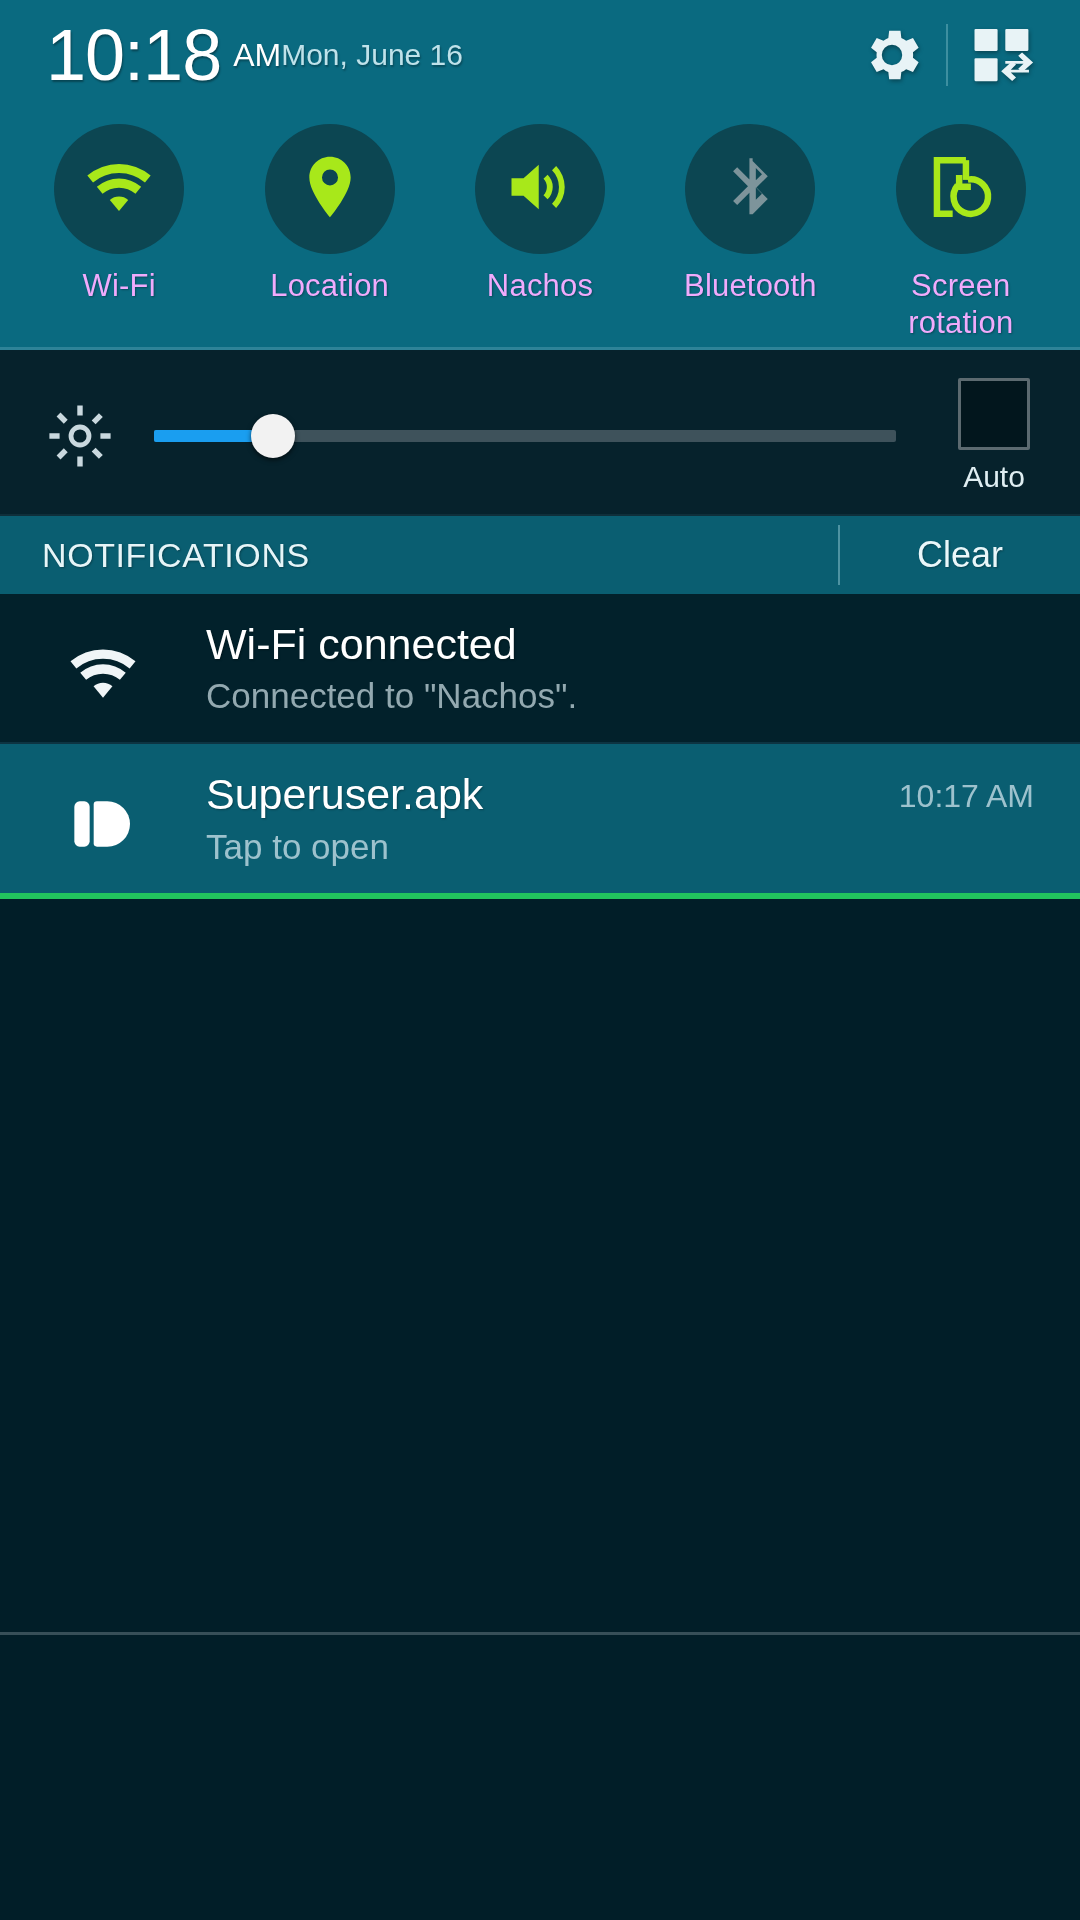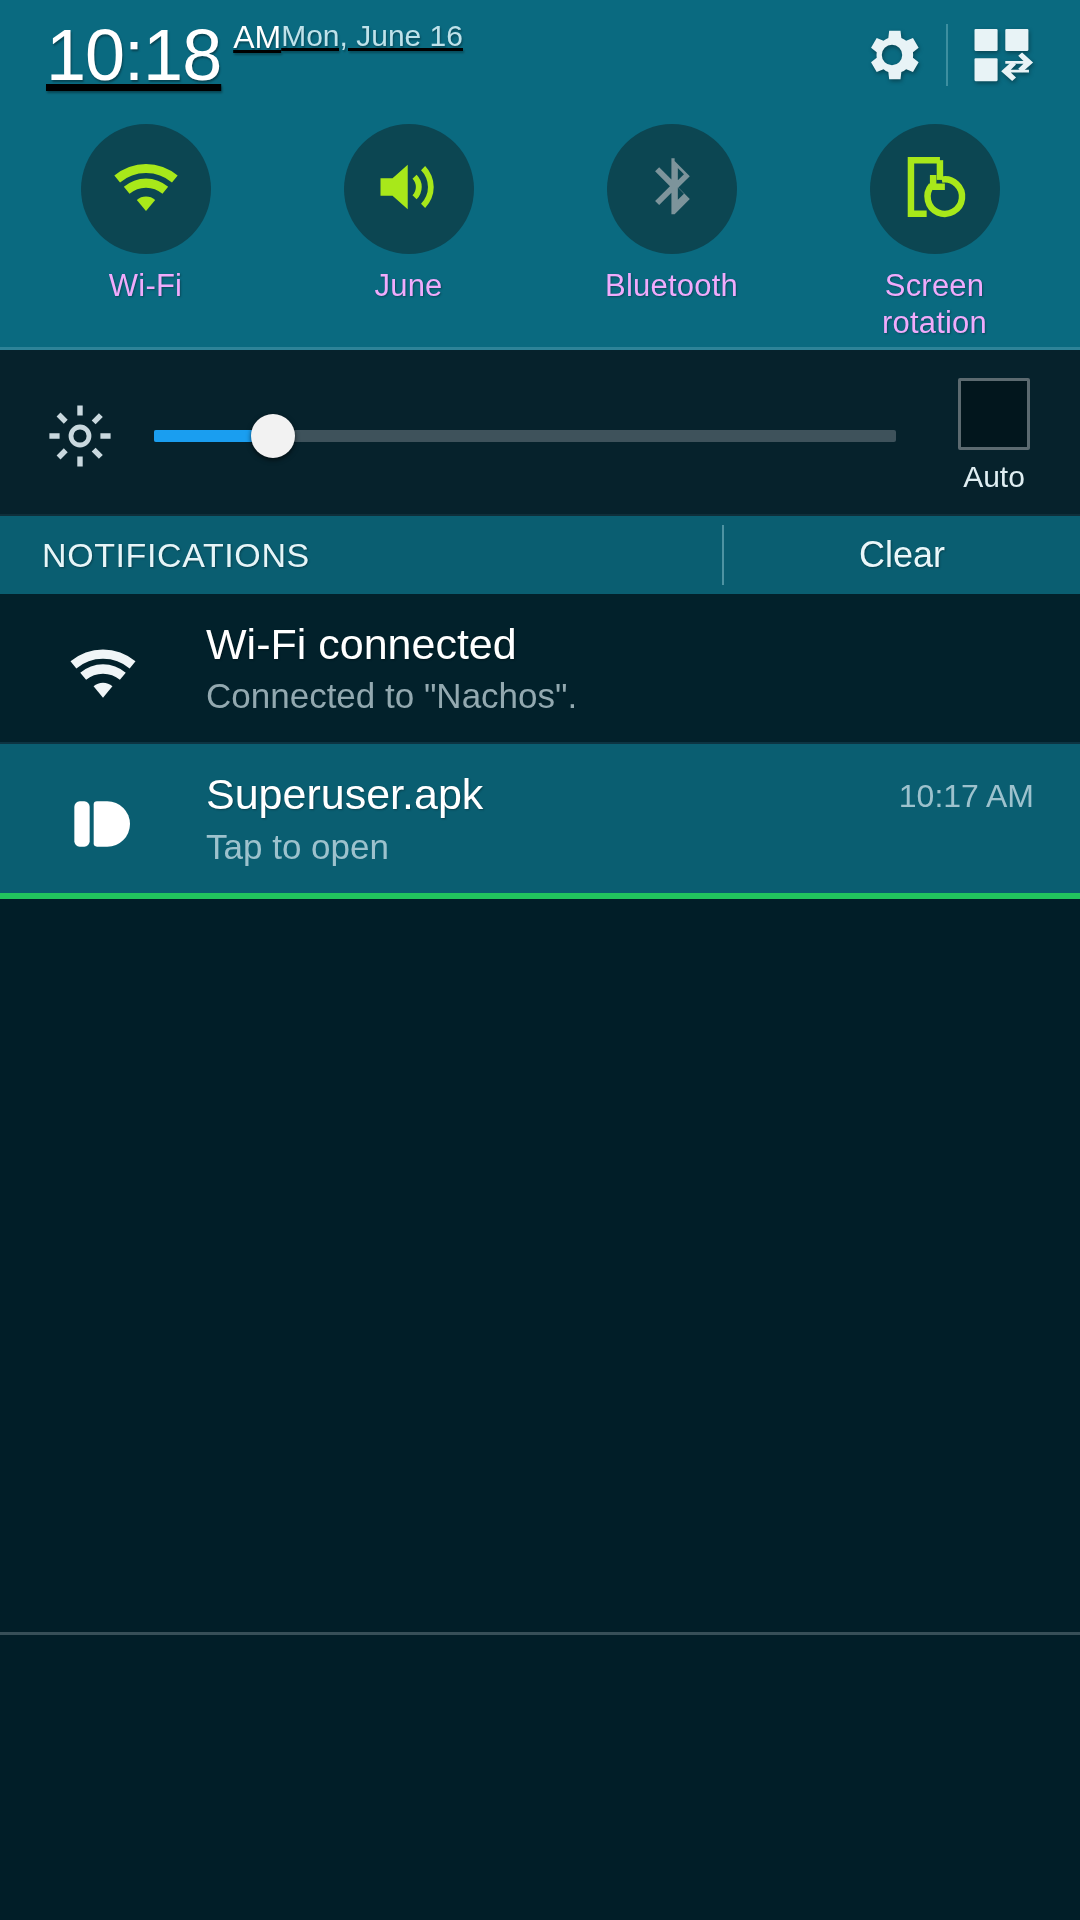--- a/index.html
+++ b/index.html
@@ -12,21 +12,21 @@
 
   
   .shade-header{
     position:relative;
     height:110px;
     background:#0a6a80;
     display:flex;
     align-items:center;
     padding:0 30px 0 46px;
   }
-  .clock-group{ display:flex; align-items:flex-start; flex:1;text-decoration:underline; }
+  .clock-group{ display:flex; align-items:center; flex:1; }
   .clock-time{
     font-size:72px; color:#ffffff; font-weight:400;
     letter-spacing:-1px; line-height:1;
     text-shadow:1px 2px 2px rgba(0,0,0,.35);
   }
   .clock-ampm{
     font-size:32px; color:#ffffff; margin-left:12px;
     text-shadow:1px 2px 2px rgba(0,0,0,.3);
   }
   .clock-date{
@@ -115,21 +115,21 @@
     display:flex; align-items:center;
     border-top:2px solid #0f2f3a;
   }
   .notif-title{
     flex:1; padding-left:42px;
     font-size:34px; letter-spacing:.6px; color:#e6f5f8;
     text-shadow:1px 1px 2px rgba(0,0,0,.3);
   }
   .notif-sep{ width:2px; height:60px; background:#4e93a2; }
   .notif-clear{
-    width:356px; text-align:center;
+    width:240px; text-align:center;
     font-size:36px; color:#eaf7fa;
     text-shadow:1px 1px 2px rgba(0,0,0,.3);
   }
 
   
   .notif-list{ background:#000000; }
   .notif-row{
     display:flex; align-items:flex-start;
     padding:26px 26px 26px 0;
     position:relative;
@@ -208,32 +208,42 @@
         <svg width="76" height="76" viewBox="0 0 24 24" fill="#a8e81a">
           <path d="M12 19.6l2.9-3.5a4.4 4.4 0 0 0-5.8 0z"></path>
           <path d="M12 12.2a8 8 0 0 1 5.2 1.9l1.8-2.2a10.8 10.8 0 0 0-14 0l1.8 2.2a8 8 0 0 1 5.2-1.9z"></path>
           <path d="M12 7.6a12.6 12.6 0 0 1 8.2 3l1.8-2.2a15.5 15.5 0 0 0-20 0l1.8 2.2a12.6 12.6 0 0 1 8.2-3z"></path>
         </svg>
       </span>
     </div>
     <div class="toggle-label">Wi-Fi</div>
   </div>
 
+  <div class="toggle">
+    <div class="toggle-circle">
+      <span>
+        <svg width="74" height="74" viewBox="0 0 24 24" fill="#a8e81a">
+          <path d="M12 2.2c-3.7 0-6.7 3-6.7 6.7 0 5 6.7 12.9 6.7 12.9s6.7-7.9 6.7-12.9c0-3.7-3-6.7-6.7-6.7zm0 9.3a2.6 2.6 0 1 1 0-5.2 2.6 2.6 0 0 1 0 5.2z"></path>
+        </svg>
+      </span>
+    </div>
+    <div class="toggle-label">Location</div>
+  </div>
 
   <div class="toggle">
     <div class="toggle-circle">
       <span>
         <svg width="76" height="76" viewBox="0 0 24 24" fill="#a8e81a">
           <path d="M3 9.2v5.6h3.8L11.6 19V5L6.8 9.2z"></path>
           <path d="M14.4 8.1l-1.3 1.3a3.7 3.7 0 0 1 0 5.2l1.3 1.3a5.5 5.5 0 0 0 0-7.8z"></path>
           <path d="M17.1 5.4l-1.3 1.3a7.5 7.5 0 0 1 0 10.6l1.3 1.3a9.4 9.4 0 0 0 0-13.2z"></path>
         </svg>
       </span>
     </div>
-    <div class="toggle-label">June</div>
+    <div class="toggle-label">Nachos</div>
   </div>
 
   <div class="toggle">
     <div class="toggle-circle">
       <span>
         <svg width="70" height="70" viewBox="0 0 24 24" fill="#7d949b">
           <path d="M12.9 2.1l-1.1 0v7.3L7.6 5.2 6.2 6.6l5.1 5.1-5.1 5.1 1.4 1.4 4.2-4.2v7.3h1.1l5.2-5.2-3.9-3.9 3.9-3.9-5.2-5.2zm1.1 3.4l2.1 2.1-2.1 2.1V5.5zm0 10.9v-4.2l2.1 2.1-2.1 2.1z"></path>
         </svg>
       </span>
     </div>

